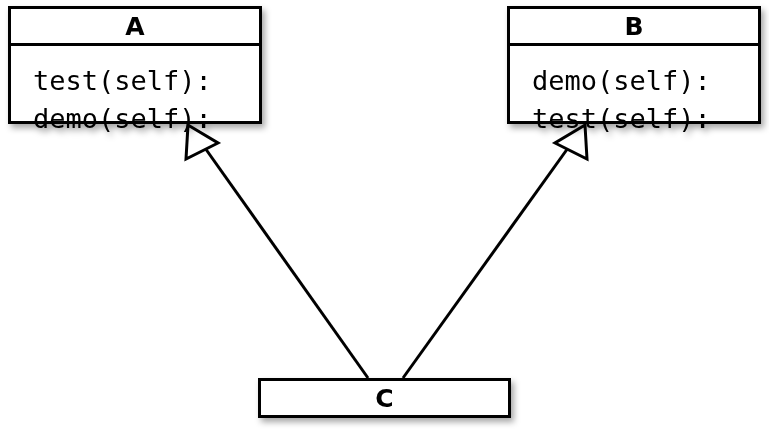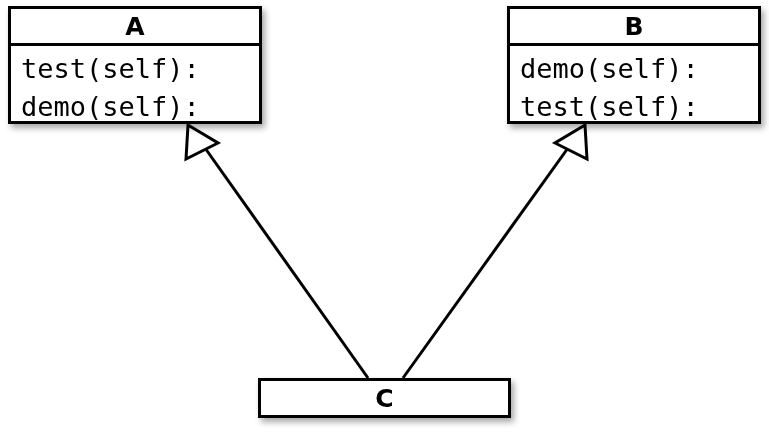--- a/index.html
+++ b/index.html
@@ -34,21 +34,21 @@
     color: #000000;
     line-height: 1;
     display: flex;
     align-items: center;
     justify-content: center;
   }
   .class-members {
     box-sizing: border-box;
     width: 100%;
     border-top: 3px solid #000000;
-    padding: 4px;
+    padding: 16px;
   }
   .member-row {
     font-family: "DejaVu Sans Mono", "Liberation Mono", monospace;
     font-weight: normal;
     color: #000000;
     white-space: pre;
     text-align: left;
   }
 
   

